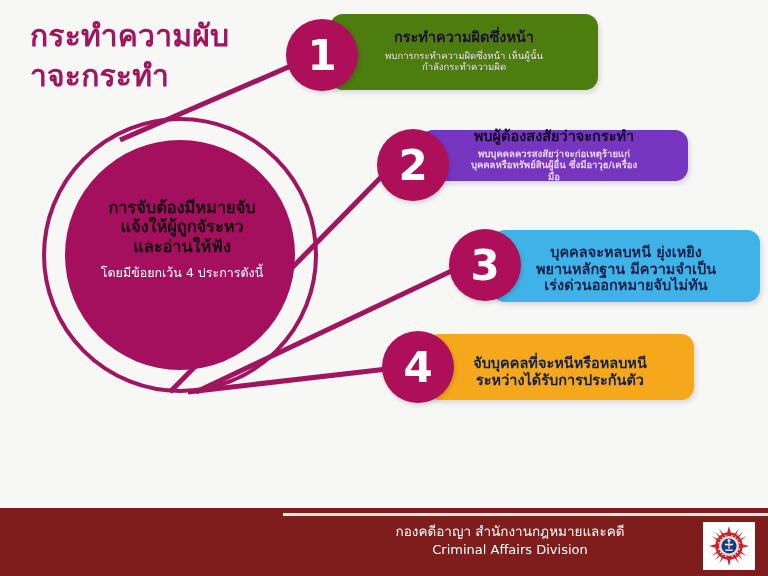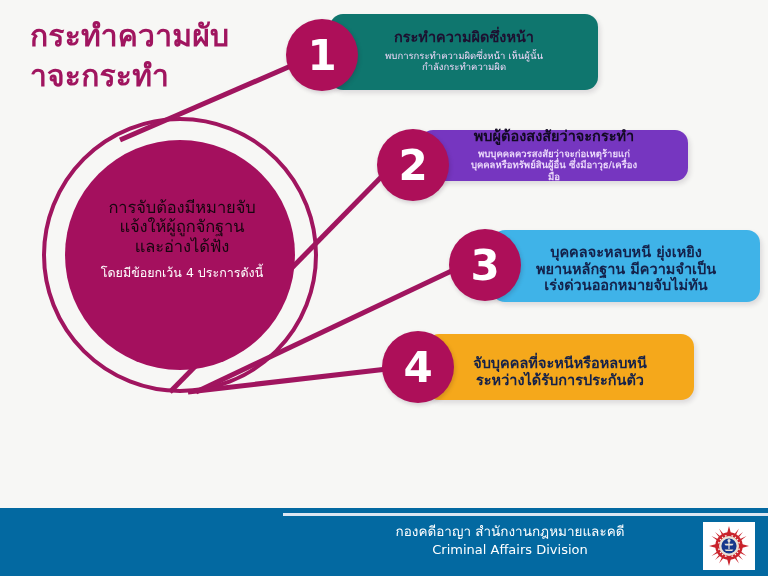--- a/index.html
+++ b/index.html
@@ -21,21 +21,21 @@
     letter-spacing:.2px;white-space:nowrap;
   }
   .title .l2{display:block;}
 
   
   .hub-text{
     position:absolute;left:58px;top:198px;width:248px;
     text-align:center;
   }
   .hub-text .hl{
-    display:block;color:#17060f;font-weight:normal;
+    display:block;color:#17060f;font-weight:bold;
     font-size:16.5px;line-height:1.18;letter-spacing:-.1px;
   }
   .hub-sub{
     display:block;margin-top:9px;color:#ffffff;
     font-size:12.5px;font-weight:normal;line-height:1.2;
   }
 
   
   .row{position:absolute;}
   .box{
@@ -54,21 +54,21 @@
   .num{
     position:absolute;border-radius:50%;
     background:#ad0f59;
     display:flex;align-items:center;justify-content:center;
     color:#ffffff;font-weight:bold;
     box-shadow:1px 2px 4px rgba(40,10,40,.18);
     z-index:3;
   }
 
   
-  #row1 .box{left:330px;top:14px;width:268px;height:76px;background:#0f766e;padding:6px 14px 8px;}
+  #row1 .box{left:330px;top:14px;width:268px;height:76px;background:#4d7c0f;padding:6px 14px 8px;}
   #row1 .bh{color:#1d1030;font-size:14.5px;}
   #row1 .bs{color:#f3d9fb;font-size:9.5px;margin-top:4px;font-weight:normal;}
   #row1 .num{left:286px;top:19px;width:72px;height:72px;font-size:42px;}
 
   
   #row2 .box{left:420px;top:130px;width:268px;height:51px;background:#7636c0;padding:5px 12px 6px;}
   #row2 .bh{color:#120a22;font-size:14.5px;}
   #row2 .bs{color:#ead7fa;font-size:9.5px;margin-top:3px;}
   #row2 .num{left:377px;top:129px;width:72px;height:72px;font-size:42px;}
 
@@ -80,21 +80,21 @@
   
   #row4 .box{left:426px;top:334px;width:268px;height:66px;background:#f5a81b;padding:16px 12px 6px;}
   #row4 .bh{color:#14214a;font-size:14.5px;}
   #row4 .num{left:382px;top:331px;width:72px;height:72px;font-size:42px;}
 
   .mline{white-space:nowrap;display:block;}
 
   
   .footer{
     position:absolute;left:0;top:508px;width:768px;height:68px;
-    background:#0369a1;
+    background:#7f1d1d;
   }
   .footer-rule{
     position:absolute;left:283px;top:5px;width:485px;height:3px;
     background:#dbe6f2;
   }
   .footer-txt{
     position:absolute;right:88px;top:14px;
     text-align:center;color:#ffffff;width:340px;
   }
   .footer-txt .ft-th{display:block;font-size:13.5px;line-height:1.35;}
@@ -121,22 +121,22 @@
     <circle cx="180" cy="255" r="115" fill="#a4105e"></circle>
   </svg>
 
   <div class="title">
     <span class="l1">กระทำความผับ</span>
     <span class="l2">าจะกระทำ</span>
   </div>
 
   <div class="hub-text">
     <span class="hl">การจับต้องมีหมายจับ</span>
-    <span class="hl">แจ้งให้ผู้ถูกจักฐาน</span>
-    <span class="hl">และอ่างได้ฟัง</span>
+    <span class="hl">แจ้งให้ผู้ถูกจัระหว</span>
+    <span class="hl">และอ่านให้ฟัง</span>
     <span class="hub-sub">โดยมีข้อยกเว้น 4 ประการดังนี้</span>
   </div>
 
   <div class="row" id="row1">
     <div class="box">
       <span class="bh">กระทำความผิดซึ่งหน้า</span>
       <span class="bs">
         <span class="mline">พบการกระทำความผิดซึ่งหน้า เห็นผู้นั้น</span>
         <span class="mline">กำลังกระทำความผิด</span>
       </span>

